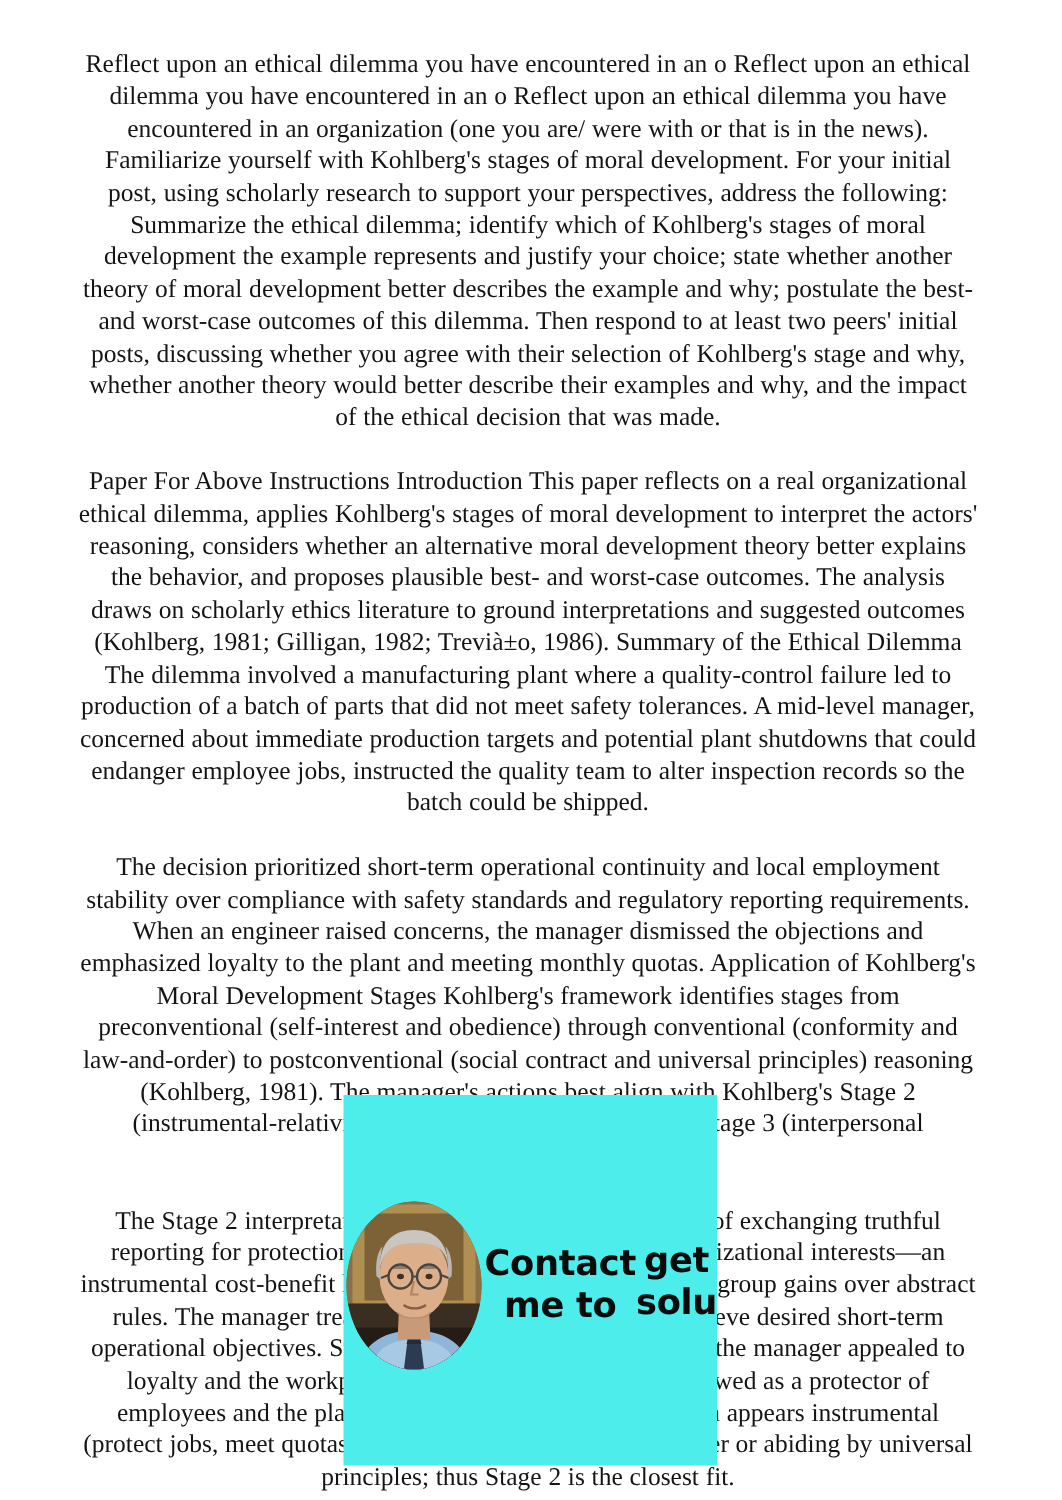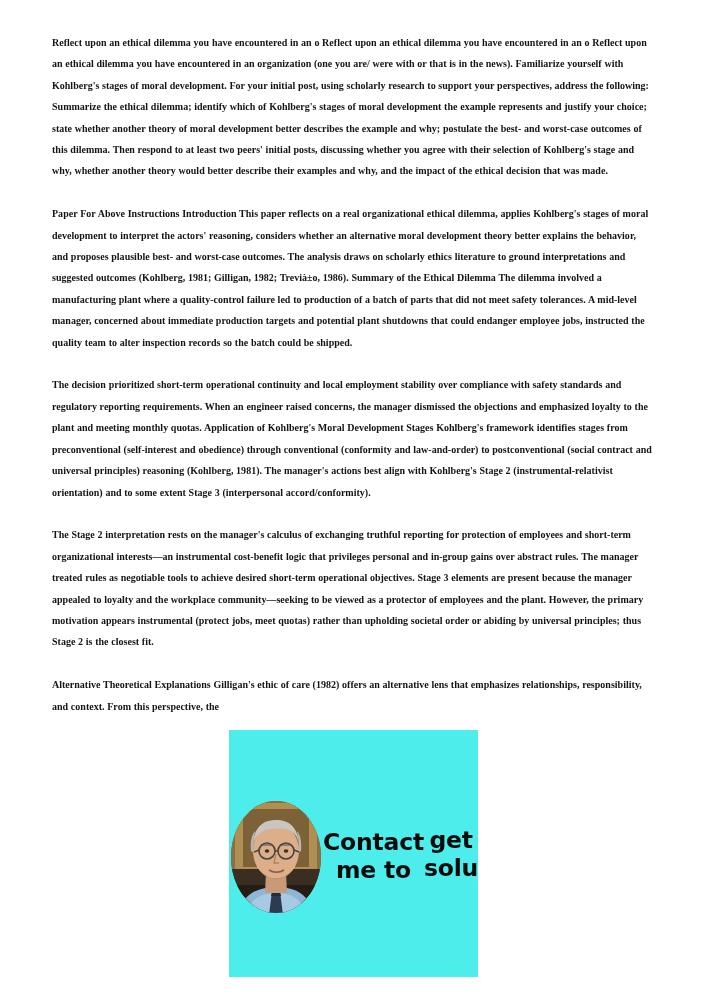--- a/index.html
+++ b/index.html
@@ -22,28 +22,27 @@
     height: 1000px;
     background: #ffffff;
   }
   .doc-body {
     position: absolute;
     left: 52px;
     top: 32px;
     width: 600px;
   }
   .para {
-    font-size: 10px;
+    font-size: 17px;
     line-height: 21.4px;
-    text-align: left;
+    text-align: center;
     margin: 0 0 21.4px 0;
     color: #141414;
     letter-spacing: 0.01px;
     word-spacing: 0.2px;
-    font-weight: bold;
   }
   .para:last-child { margin-bottom: 0; }
 
   
   #contact-overlay {
     position: absolute;
     left: 229px;
     top: 730px;
     width: 249px;
     height: 247px;

